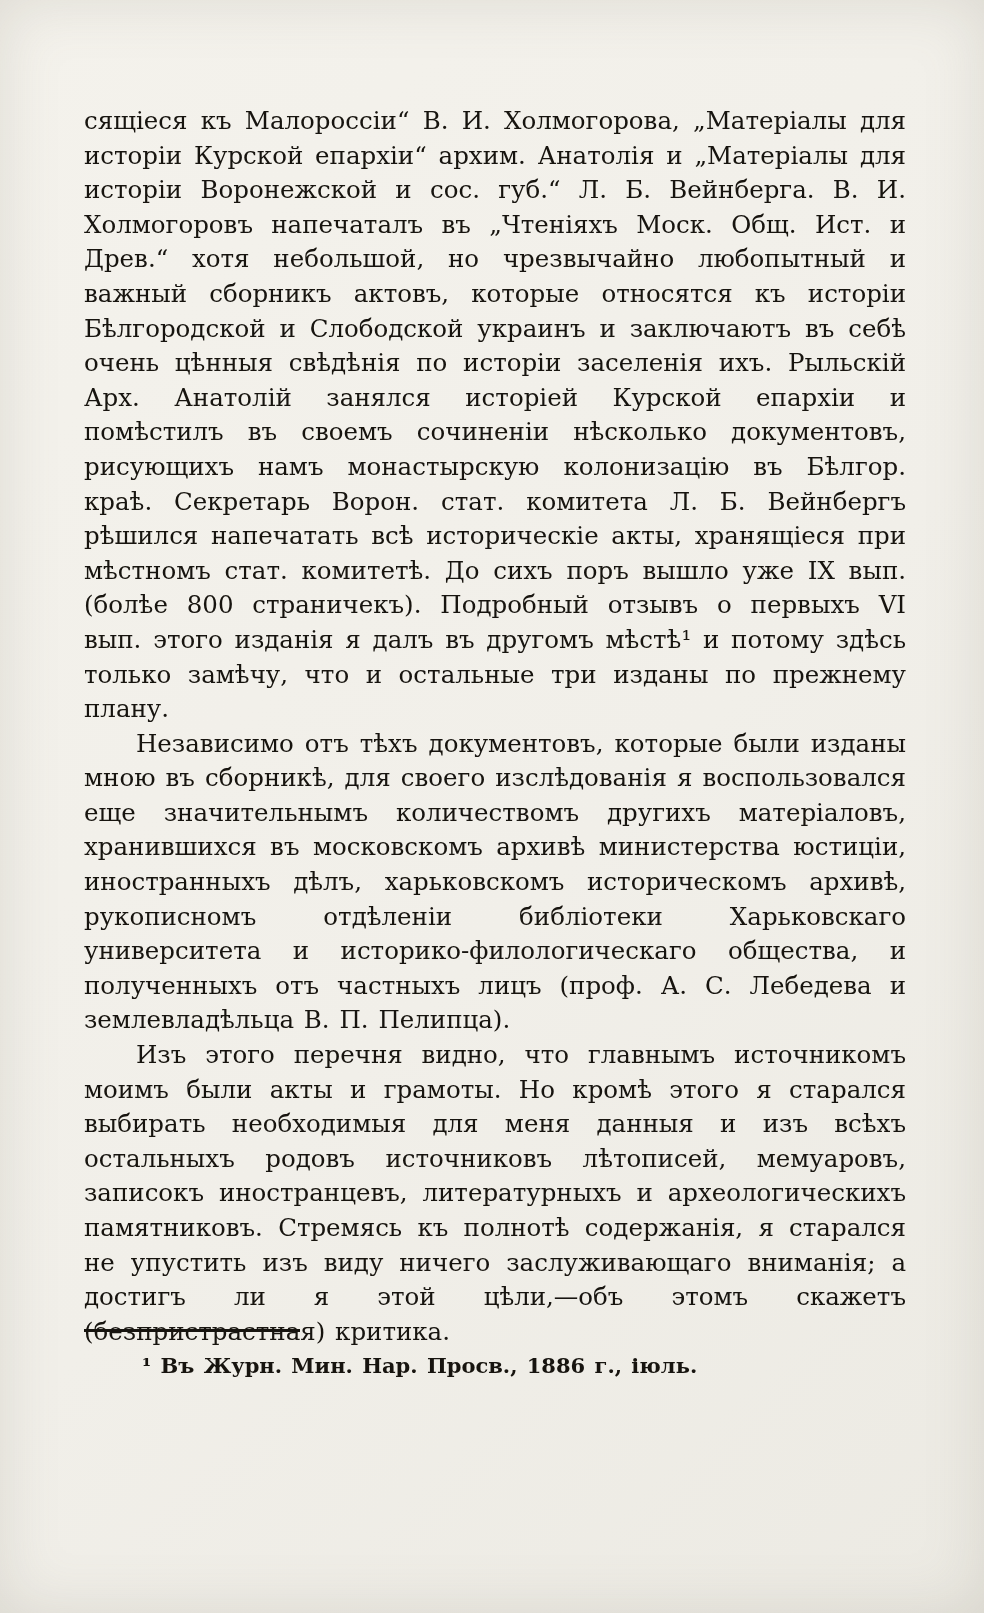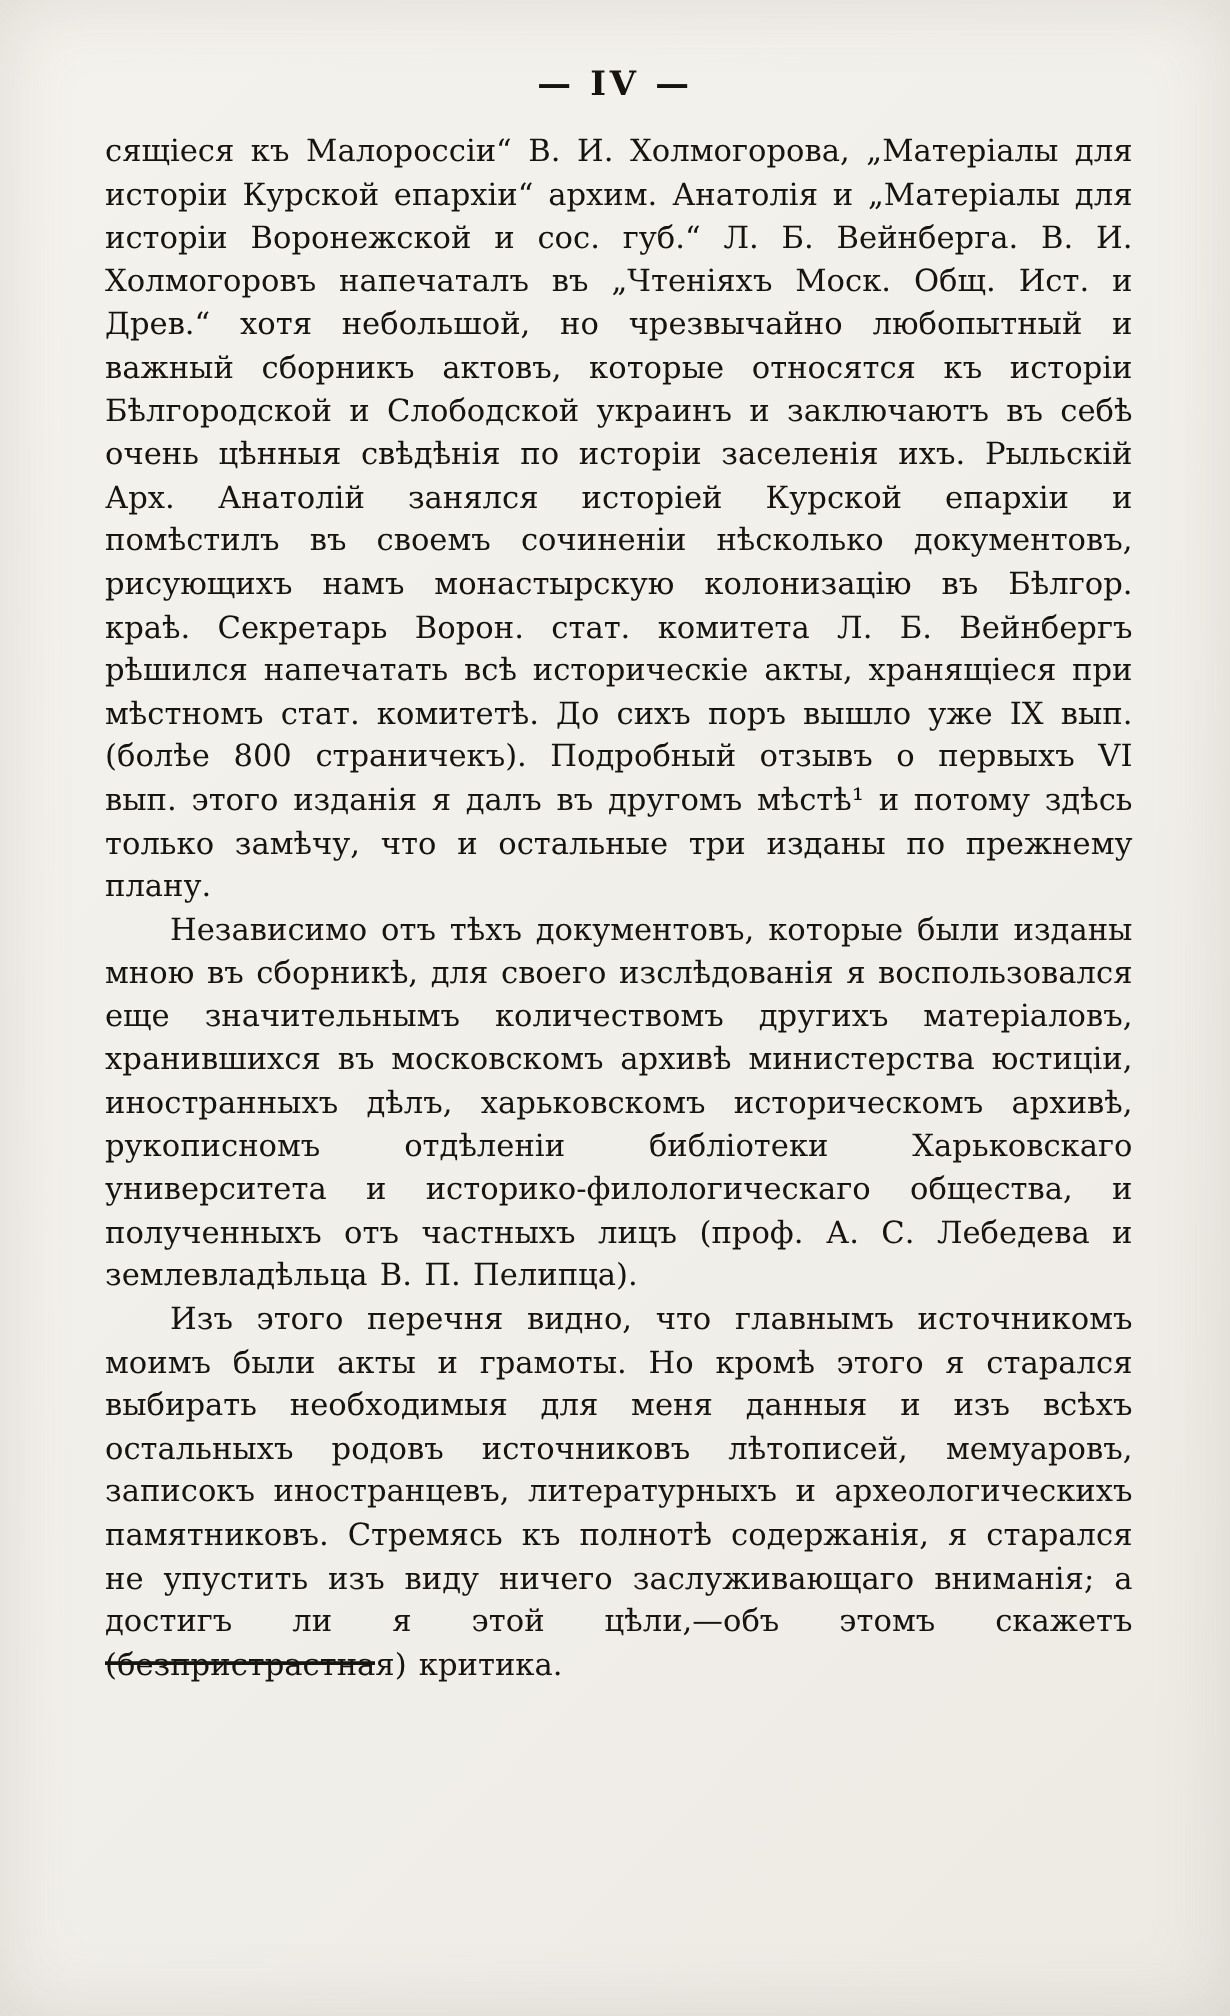--- a/index.html
+++ b/index.html
@@ -62,23 +62,23 @@
     font-size: 21px;
     line-height: 28px;
     font-weight: bold;
     word-spacing: 2px;
   }
 </style>
 </head>
 <body>
 
 <div class="page">
-  <div class="page-number">— IV —</div>
 
   <div class="text-block">
     <p class="para">сящіеся къ Малороссіи“ В. И. Холмогорова, „Матеріалы для исторіи Курской епархіи“ архим. Анатолія и „Матеріалы для исторіи Воронежской и сос. губ.“ Л. Б. Вейнберга. В. И. Холмогоровъ напечаталъ въ „Чтеніяхъ Моск. Общ. Ист. и Древ.“ хотя небольшой, но чрезвычайно любопытный и важный сборникъ актовъ, которые относятся къ исторіи Бѣлгородской и Слободской украинъ и заключаютъ въ себѣ очень цѣнныя свѣдѣнія по исторіи заселенія ихъ. Рыльскій Арх. Анатолій занялся исторіей Курской епархіи и помѣстилъ въ своемъ сочиненіи нѣсколько документовъ, рисующихъ намъ монастырскую колонизацію въ Бѣлгор. краѣ. Секретарь Ворон. стат. комитета Л. Б. Вейнбергъ рѣшился напечатать всѣ историческіе акты, хранящіеся при мѣстномъ стат. комитетѣ. До сихъ поръ вышло уже IX вып. (болѣе 800 страничекъ). Подробный отзывъ о первыхъ VI вып. этого изданія я далъ въ другомъ мѣстѣ¹ и потому здѣсь только замѣчу, что и остальные три изданы по прежнему плану.</p>
     <p class="para indent">Независимо отъ тѣхъ документовъ, которые были изданы мною въ сборникѣ, для своего изслѣдованія я воспользовался еще значительнымъ количествомъ другихъ матеріаловъ, хранившихся въ московскомъ архивѣ министерства юстиціи, иностранныхъ дѣлъ, харьковскомъ историческомъ архивѣ, рукописномъ отдѣленіи библіотеки Харьковскаго университета и историко-филологическаго общества, и полученныхъ отъ частныхъ лицъ (проф. А. С. Лебедева и землевладѣльца В. П. Пелипца).</p>
     <p class="para indent">Изъ этого перечня видно, что главнымъ источникомъ моимъ были акты и грамоты. Но кромѣ этого я старался выбирать необходимыя для меня данныя и изъ всѣхъ остальныхъ родовъ источниковъ лѣтописей, мемуаровъ, записокъ иностранцевъ, литературныхъ и археологическихъ памятниковъ. Стремясь къ полнотѣ содержанія, я старался не упустить изъ виду ничего заслуживающаго вниманія; а достигъ ли я этой цѣли,—объ этомъ скажетъ (безпристрастная) критика.</p>
   </div>
 
   <div class="footnote-rule"></div>
 
+  <div class="footnote">¹ Въ Журн. Мин. Нар. Просв., 1886 г., іюль.</div>
 </div>
 
 </body></html>

